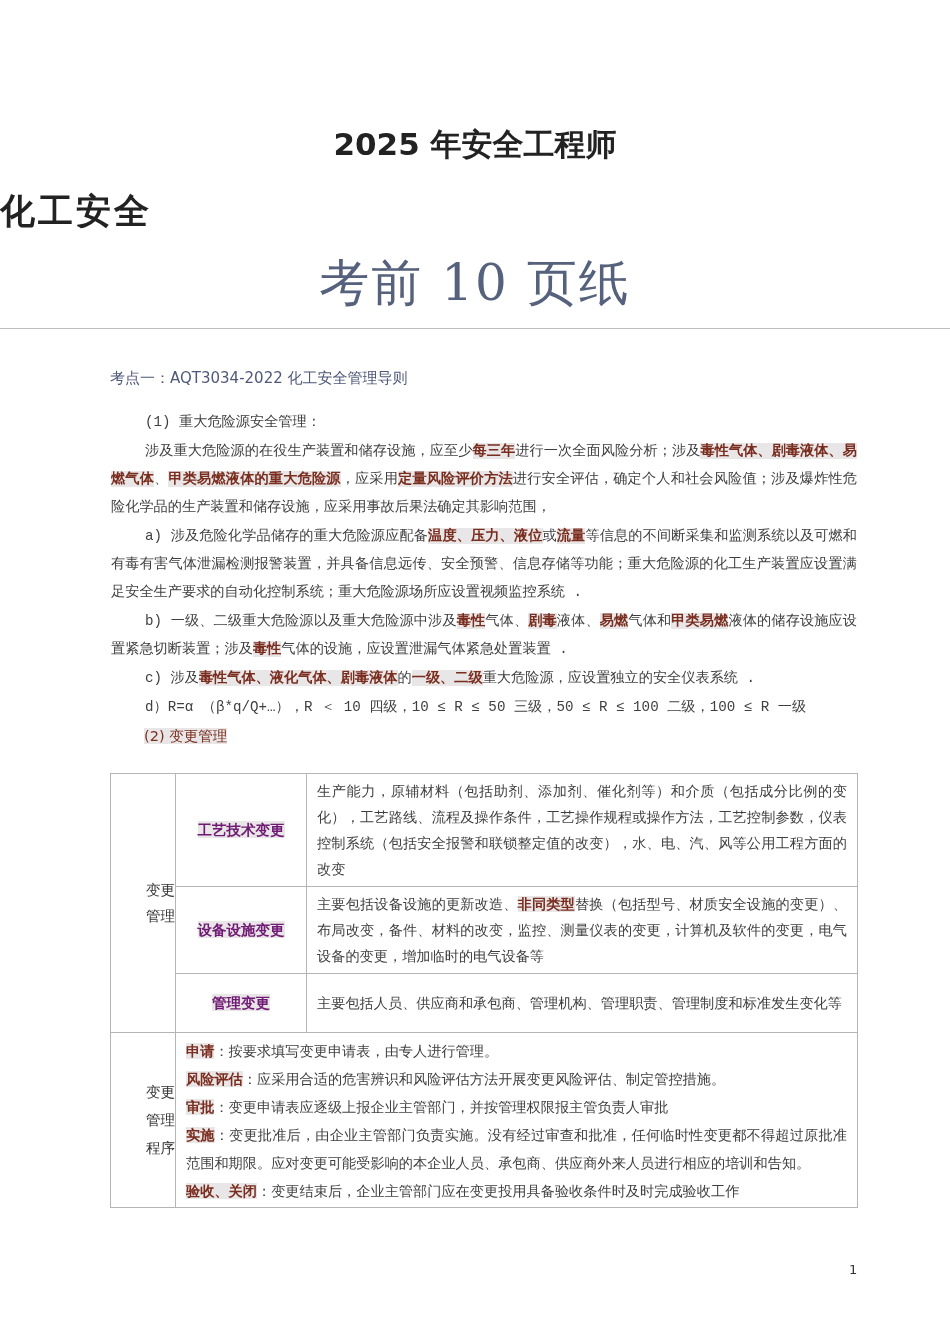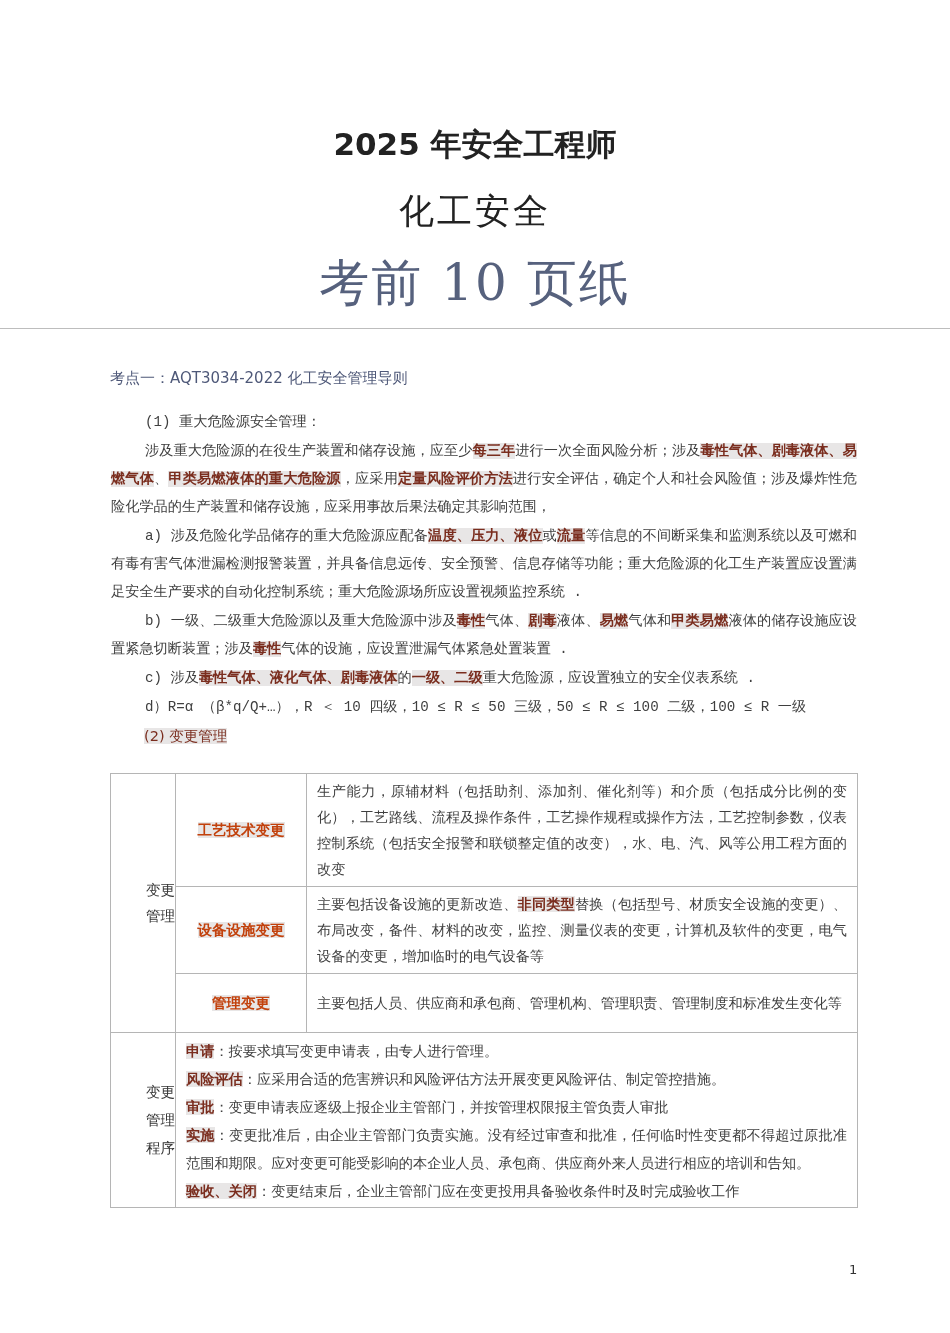--- a/index.html
+++ b/index.html
@@ -29,23 +29,23 @@
     font-family: "DejaVu Sans", "Liberation Sans", sans-serif;
     font-weight: bold;
     font-size: 31px;
     color: #222222;
     letter-spacing: 0px;
   }
   .title2 {
     position: absolute;
     top: 176px;
     width: 100%;
-    text-align: center;
-    font-family: "DejaVu Sans", "Liberation Sans", sans-serif;
-    font-weight: normal;
+    text-align: left;
+    font-family: "DejaVu Sans", "Liberation Sans", sans-serif;
+    font-weight: bold;
     font-size: 35px;
     color: #222222;
     letter-spacing: 3px;
   }
   .title3 {
     position: absolute;
     top: 238px;
     width: 100%;
     text-align: center;
     font-family: "DejaVu Serif", "Liberation Serif", serif;
@@ -108,37 +108,36 @@
     left: 110px;
     width: 748px;
     border-collapse: collapse;
     font-size: 14.2px;
     color: #3f3f3f;
   }
   table.change-table td {
     border: 1px solid #b5b5b5;
     vertical-align: middle;
     padding: 0;
-    font-family: Liberation Serif, serif;
   }
   .col-cat {
     width: 64px;
     text-align: right;
     line-height: 26px;
     font-family: "DejaVu Sans", "Liberation Sans", sans-serif;
     font-size: 14.5px;
     color: #333;
   }
   .col-type {
     width: 130px;
     text-align: center;
   }
   .col-type span {
     background: #e8e6e6;
-    color: #c2410c;
+    color: #701a75;
     font-weight: bold;
     font-size: 14.5px;
   }
   .col-desc {
     padding: 4px 10px 4px 10px !important;
     line-height: 26px;
     text-align: justify;
   }
   .proc {
     padding: 4px 10px 2px 10px !important;

